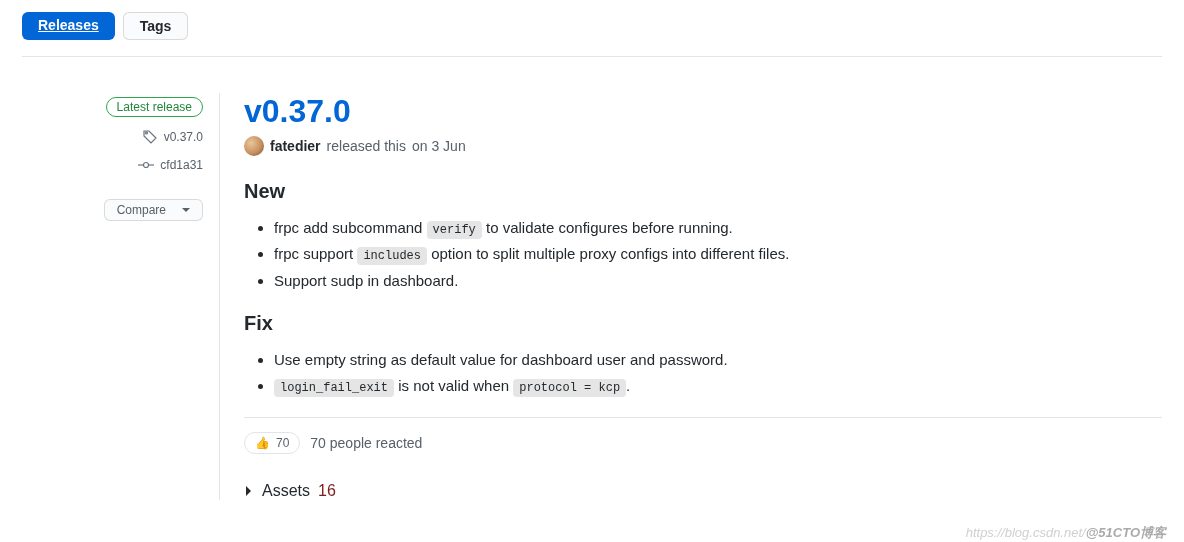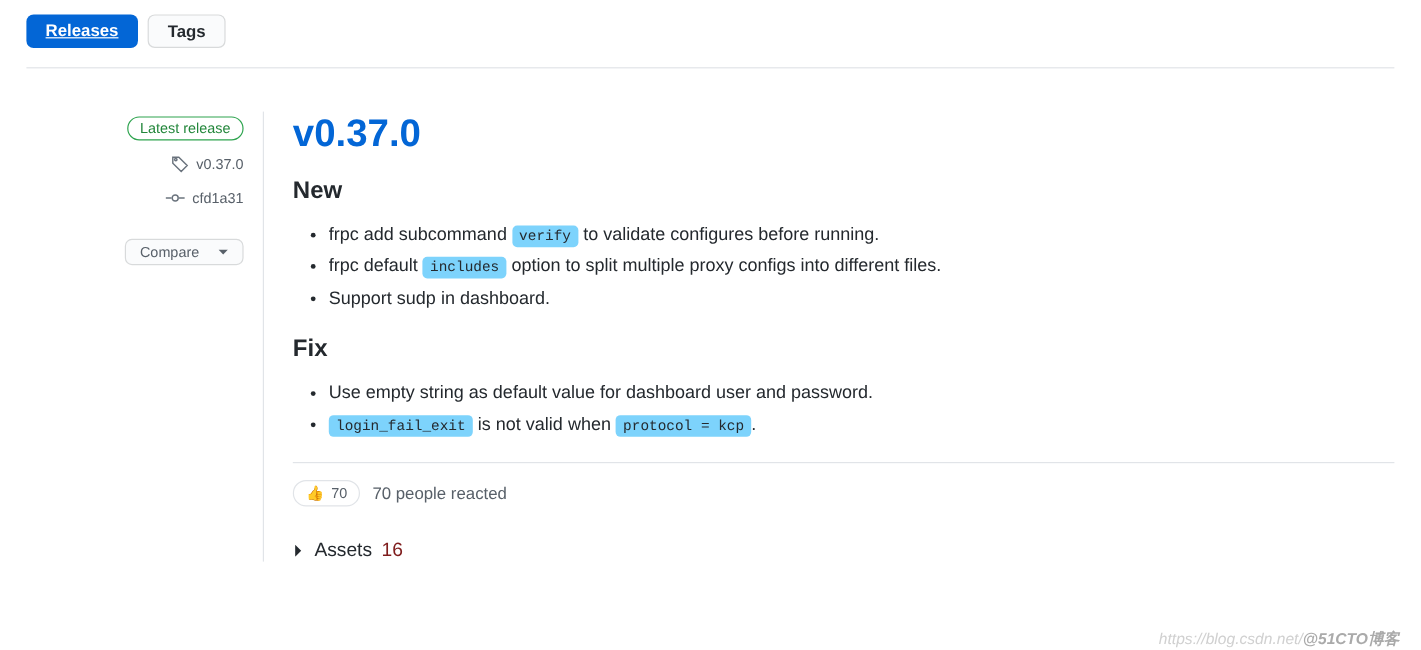--- a/index.html
+++ b/index.html
@@ -114,21 +114,21 @@
     ul.bullets {
       padding-left: 30px;
       margin-bottom: 10px;
     }
     ul.bullets li {
       font-size: 15px;
       line-height: 1.75;
       color: #24292e;
     }
     code {
-      background: #7dd3fc;
+      background: #e5e5e5;
       border-radius: 4px;
       padding: 2px 6px;
       font-family: SFMono-Regular, Consolas, "Liberation Mono", Menlo, monospace;
       font-size: 12px;
       color: #24292e;
     }
     .divider {
       border-top: 1px solid #e1e4e8;
       margin: 18px 0 14px;
     }
@@ -198,28 +198,34 @@
     <div class="compare-btn">
       <span>Compare</span>
       <svg width="8" height="5" viewBox="0 0 8 5">
           <path d="M0 0l4 4 4-4z" fill="#586069"></path>
         </svg>
     </div>
   </div>
 
   <div class="main">
     <h1 class="release-title">v0.37.0</h1>
+    <div class="author-line">
+      <span class="avatar"></span>
+      <span class="author-name">fatedier</span>
+      <span>released this</span>
+      <span>on 3 Jun</span>
+    </div>
 
     <h2 class="section">New</h2>
     <ul class="bullets">
       <li>
         <span>frpc add subcommand </span><code>verify</code><span> to validate configures before running.</span>
       </li>
       <li>
-        <span>frpc default </span><code>includes</code><span> option to split multiple proxy configs into different files.</span>
+        <span>frpc support </span><code>includes</code><span> option to split multiple proxy configs into different files.</span>
       </li>
       <li>
         <span>Support sudp in dashboard.</span>
       </li>
     </ul>
 
     <h2 class="section">Fix</h2>
     <ul class="bullets">
       <li>
         <span>Use empty string as default value for dashboard user and password.</span>

